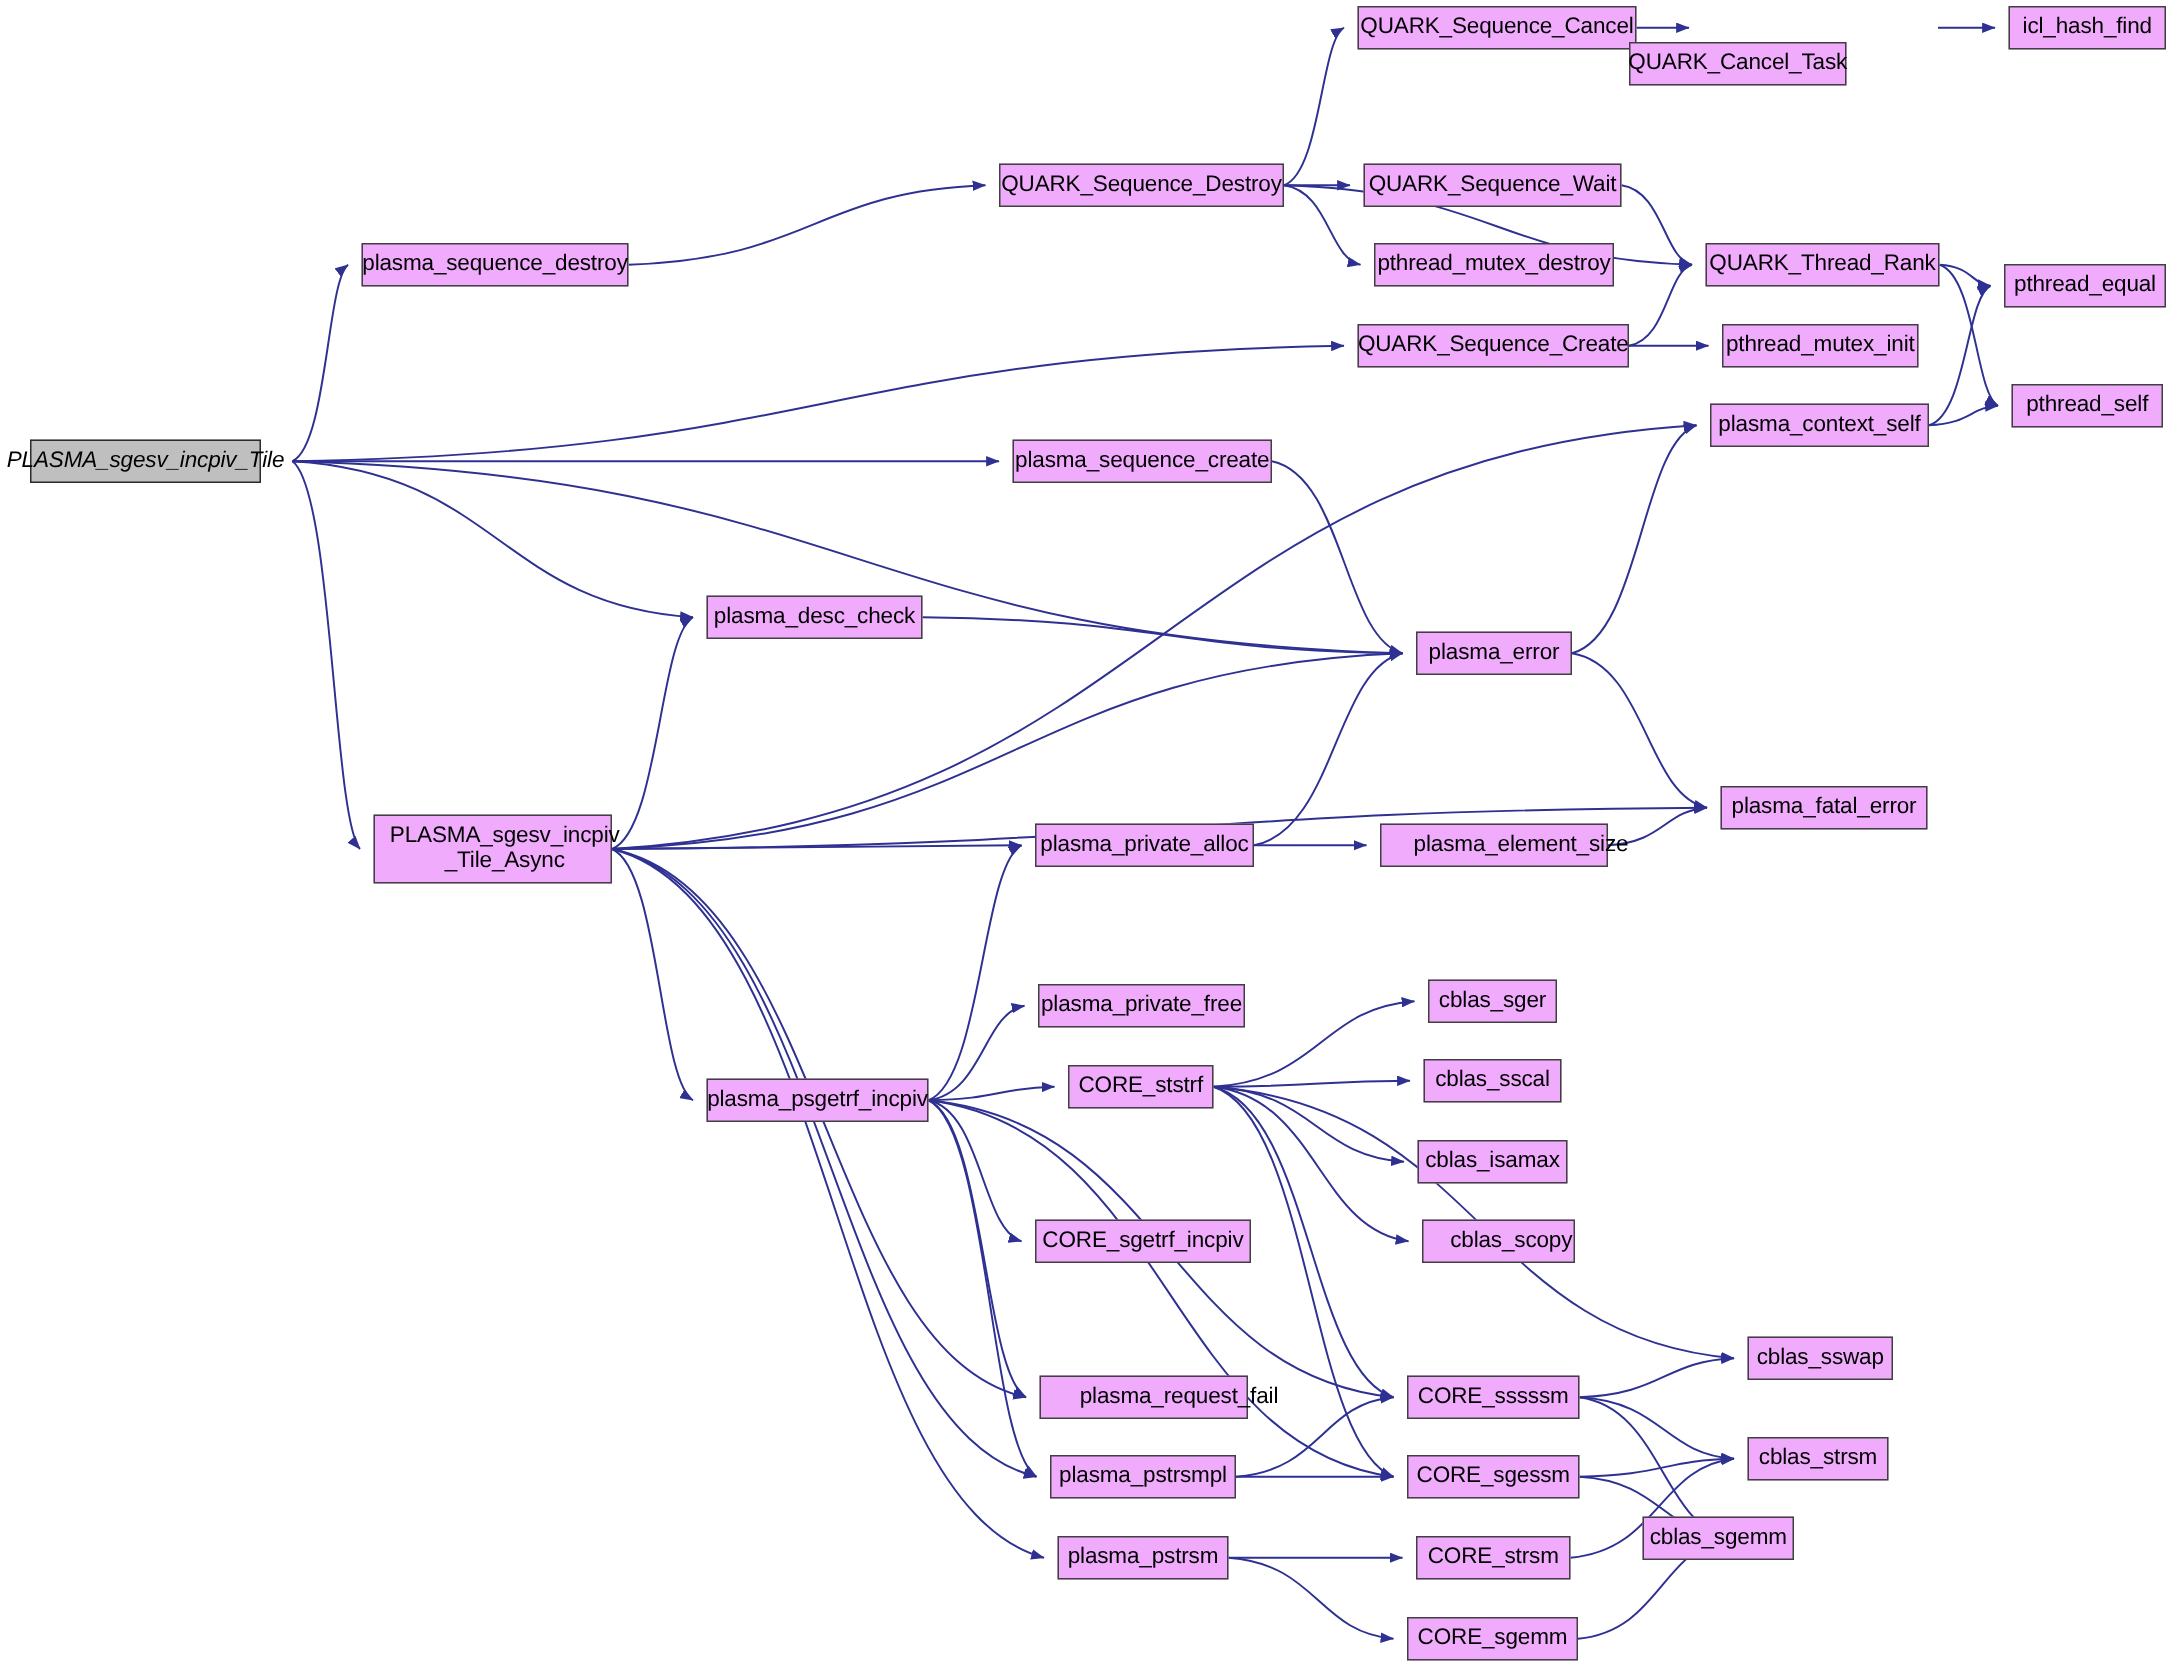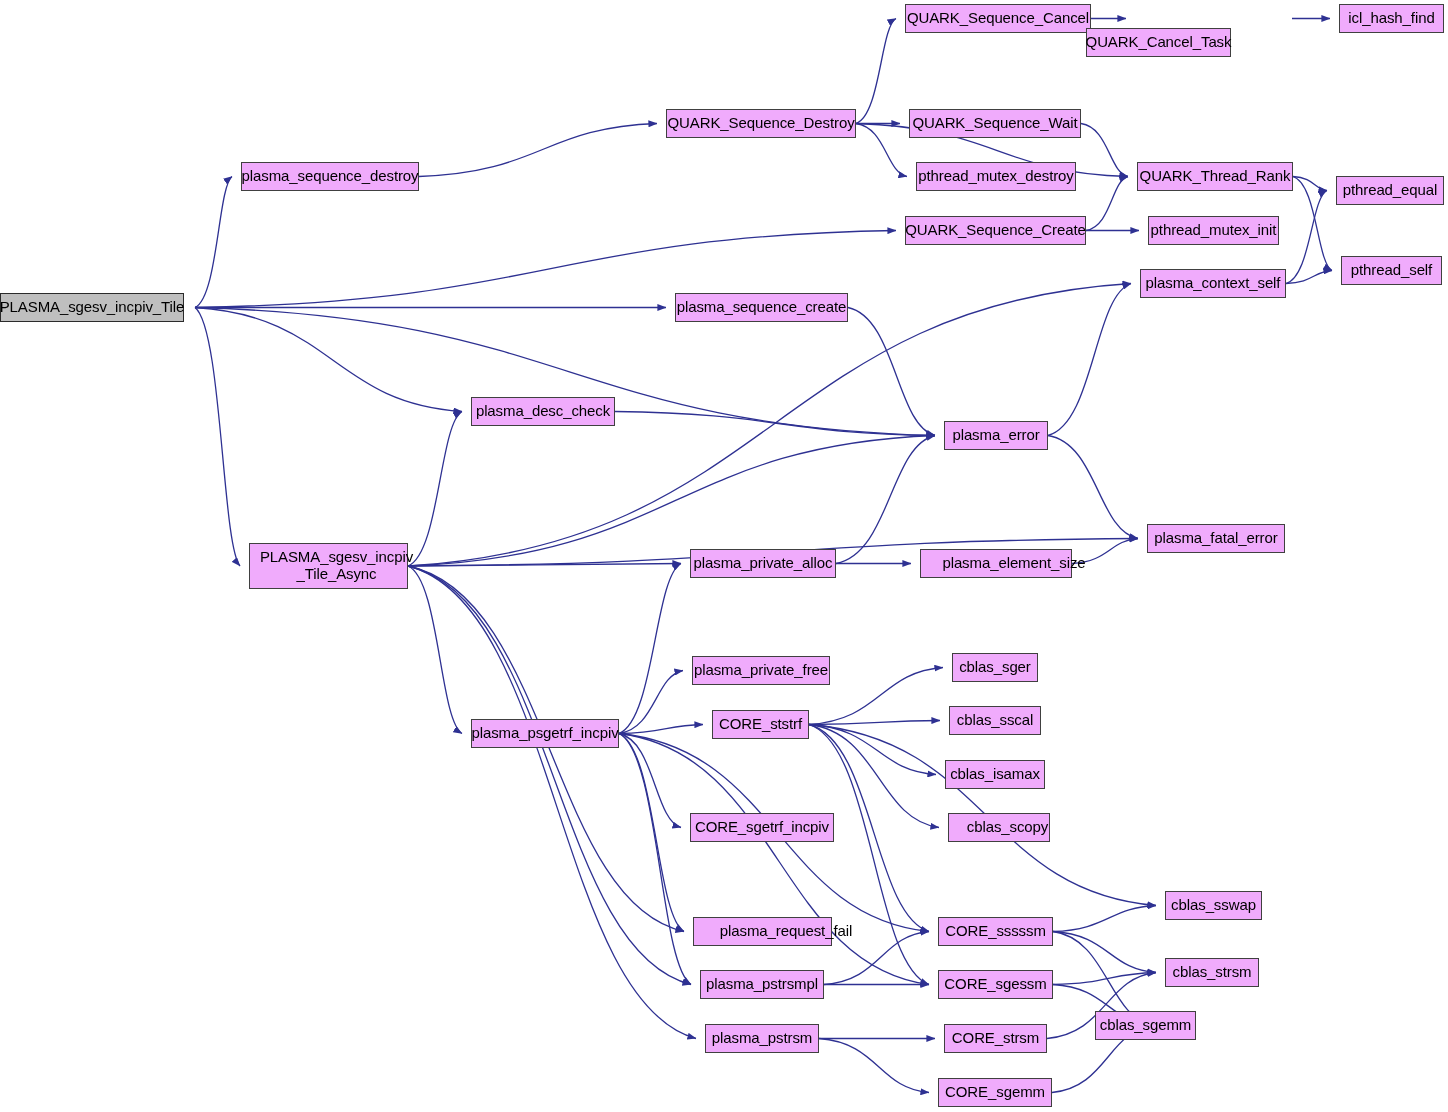--- a/index.html
+++ b/index.html
@@ -116,21 +116,21 @@
         <path d="M 1053 984.5 C 1108 987.78, 1108 1022.22, 1154 1025.5" fill="none" stroke="#2e3192" stroke-width="1.3" marker-end="url(#arrowhead)"></path>
         <path d="M 824 984.5 C 881 980.26, 881 935.74, 929 931.5" fill="none" stroke="#2e3192" stroke-width="1.3" marker-end="url(#arrowhead)"></path>
         <path d="M 824 984.5 L 929 984.5" fill="none" stroke="#2e3192" stroke-width="1.3" marker-end="url(#arrowhead)"></path>
         <path d="M 819 1038.5 L 935 1038.5" fill="none" stroke="#2e3192" stroke-width="1.3" marker-end="url(#arrowhead)"></path>
         <path d="M 819 1038.5 C 878.5 1042.82, 878.5 1088.18, 929 1092.5" fill="none" stroke="#2e3192" stroke-width="1.3" marker-end="url(#arrowhead)"></path>
         <path d="M 1047 1038.5 C 1106 1033.22, 1106 977.78, 1156 972.5" fill="none" stroke="#2e3192" stroke-width="1.3" marker-end="url(#arrowhead)"></path>
         <path d="M 1052 1092.5 C 1107.5 1087.14, 1107.5 1030.86, 1154 1025.5" fill="none" stroke="#2e3192" stroke-width="1.3" marker-end="url(#arrowhead)"></path>
       </g>
   </svg>
   <div id="nodes-group">
-      <div class="node root" style="left: 0; top: 293px; width: 184px; height: 29px;"><span class="lbl">PLASMA_sgesv_incpiv_Tile</span></div>
+      <div class="node root" style="left: 20px; top: 293px; width: 154px; height: 29px; font-style: italic;"><span class="lbl">PLASMA_sgesv_incpiv_Tile</span></div>
       <div class="node" style="left: 241px; top: 162px; width: 178px; height: 29px;"><span class="lbl">plasma_sequence_destroy</span></div>
       <div class="node" style="left: 666px; top: 109px; width: 190px; height: 29px;"><span class="lbl">QUARK_Sequence_Destroy</span></div>
       <div class="node" style="left: 905px; top: 4px; width: 186px; height: 29px;"><span class="lbl">QUARK_Sequence_Cancel</span></div>
       <div class="node" style="left: 1086px; top: 4px; width: 145px; height: 29px; margin-top: 24px;"><span class="lbl">QUARK_Cancel_Task</span></div>
       <div class="node" style="left: 1339px; top: 4px; width: 105px; height: 29px;"><span class="lbl">icl_hash_find</span></div>
       <div class="node" style="left: 909px; top: 109px; width: 172px; height: 29px;"><span class="lbl">QUARK_Sequence_Wait</span></div>
       <div class="node" style="left: 916px; top: 162px; width: 160px; height: 29px;"><span class="lbl">pthread_mutex_destroy</span></div>
       <div class="node" style="left: 1137px; top: 162px; width: 156px; height: 29px;"><span class="lbl">QUARK_Thread_Rank</span></div>
       <div class="node" style="left: 1336px; top: 176px; width: 108px; height: 29px;"><span class="lbl">pthread_equal</span></div>
       <div class="node" style="left: 905px; top: 216px; width: 181px; height: 29px;"><span class="lbl">QUARK_Sequence_Create</span></div>

